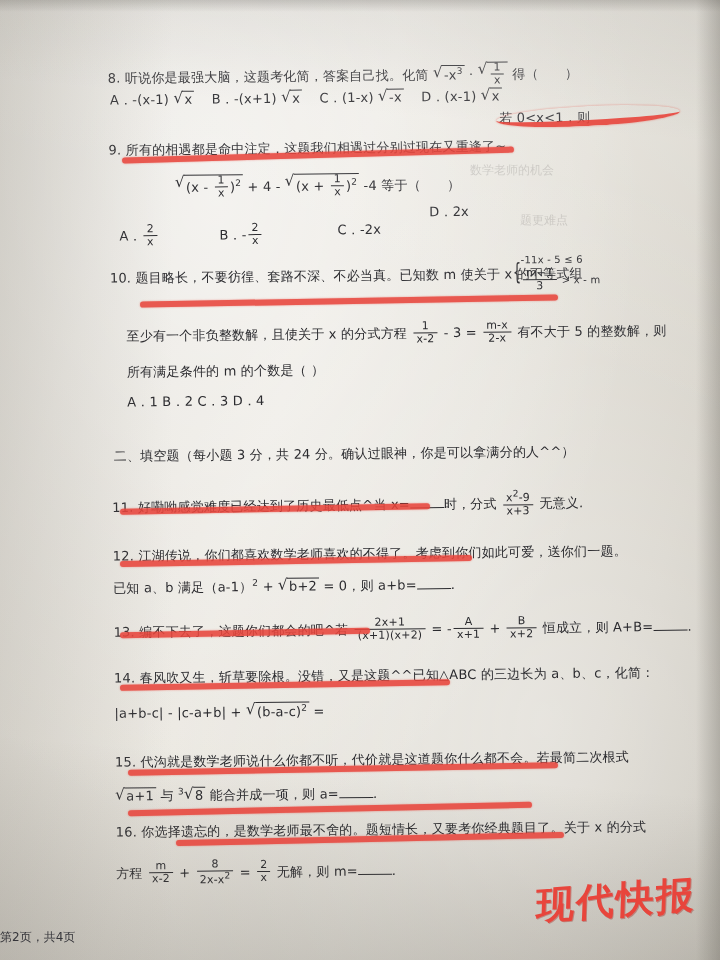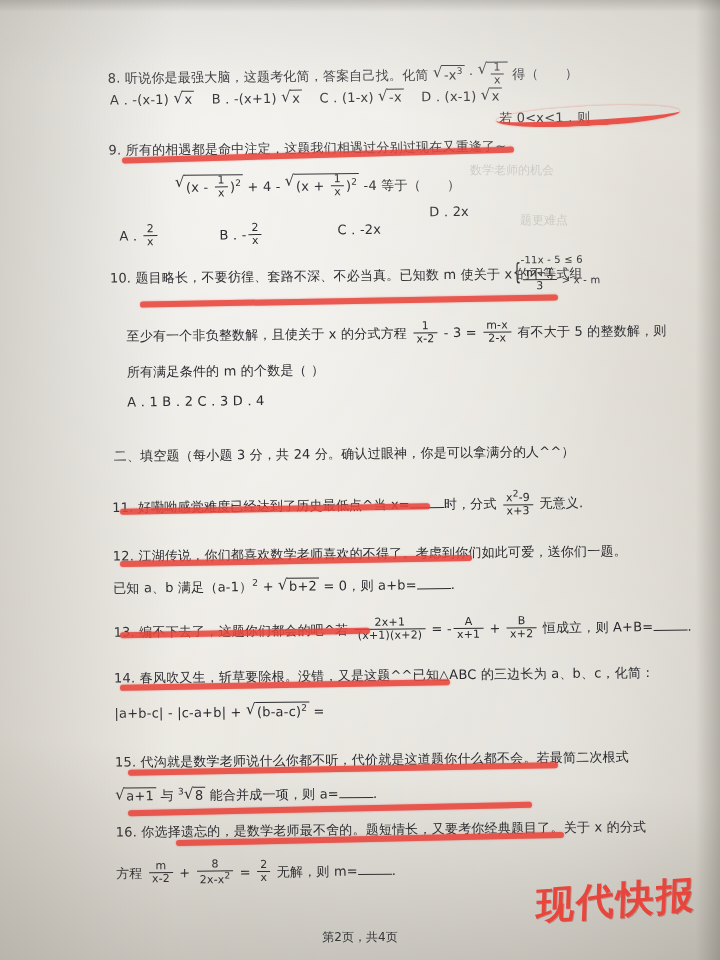--- a/index.html
+++ b/index.html
@@ -143,21 +143,21 @@
     transform: rotate(-4deg) skewX(-6deg);
     text-shadow: 1px 1px 0 rgba(160,20,15,0.35);
     z-index: 5;
   }
 
   .footer {
     position: absolute;
     left: 0;
     right: 0;
     bottom: 14px;
-    text-align: center;
+    text-align: left;
     font-size: 12px;
     color: #35353a;
     z-index: 4;
   }
 
   .ghost {
     position: absolute;
     color: rgba(60,58,55,0.18);
     font-size: 12px;
     z-index: 1;

